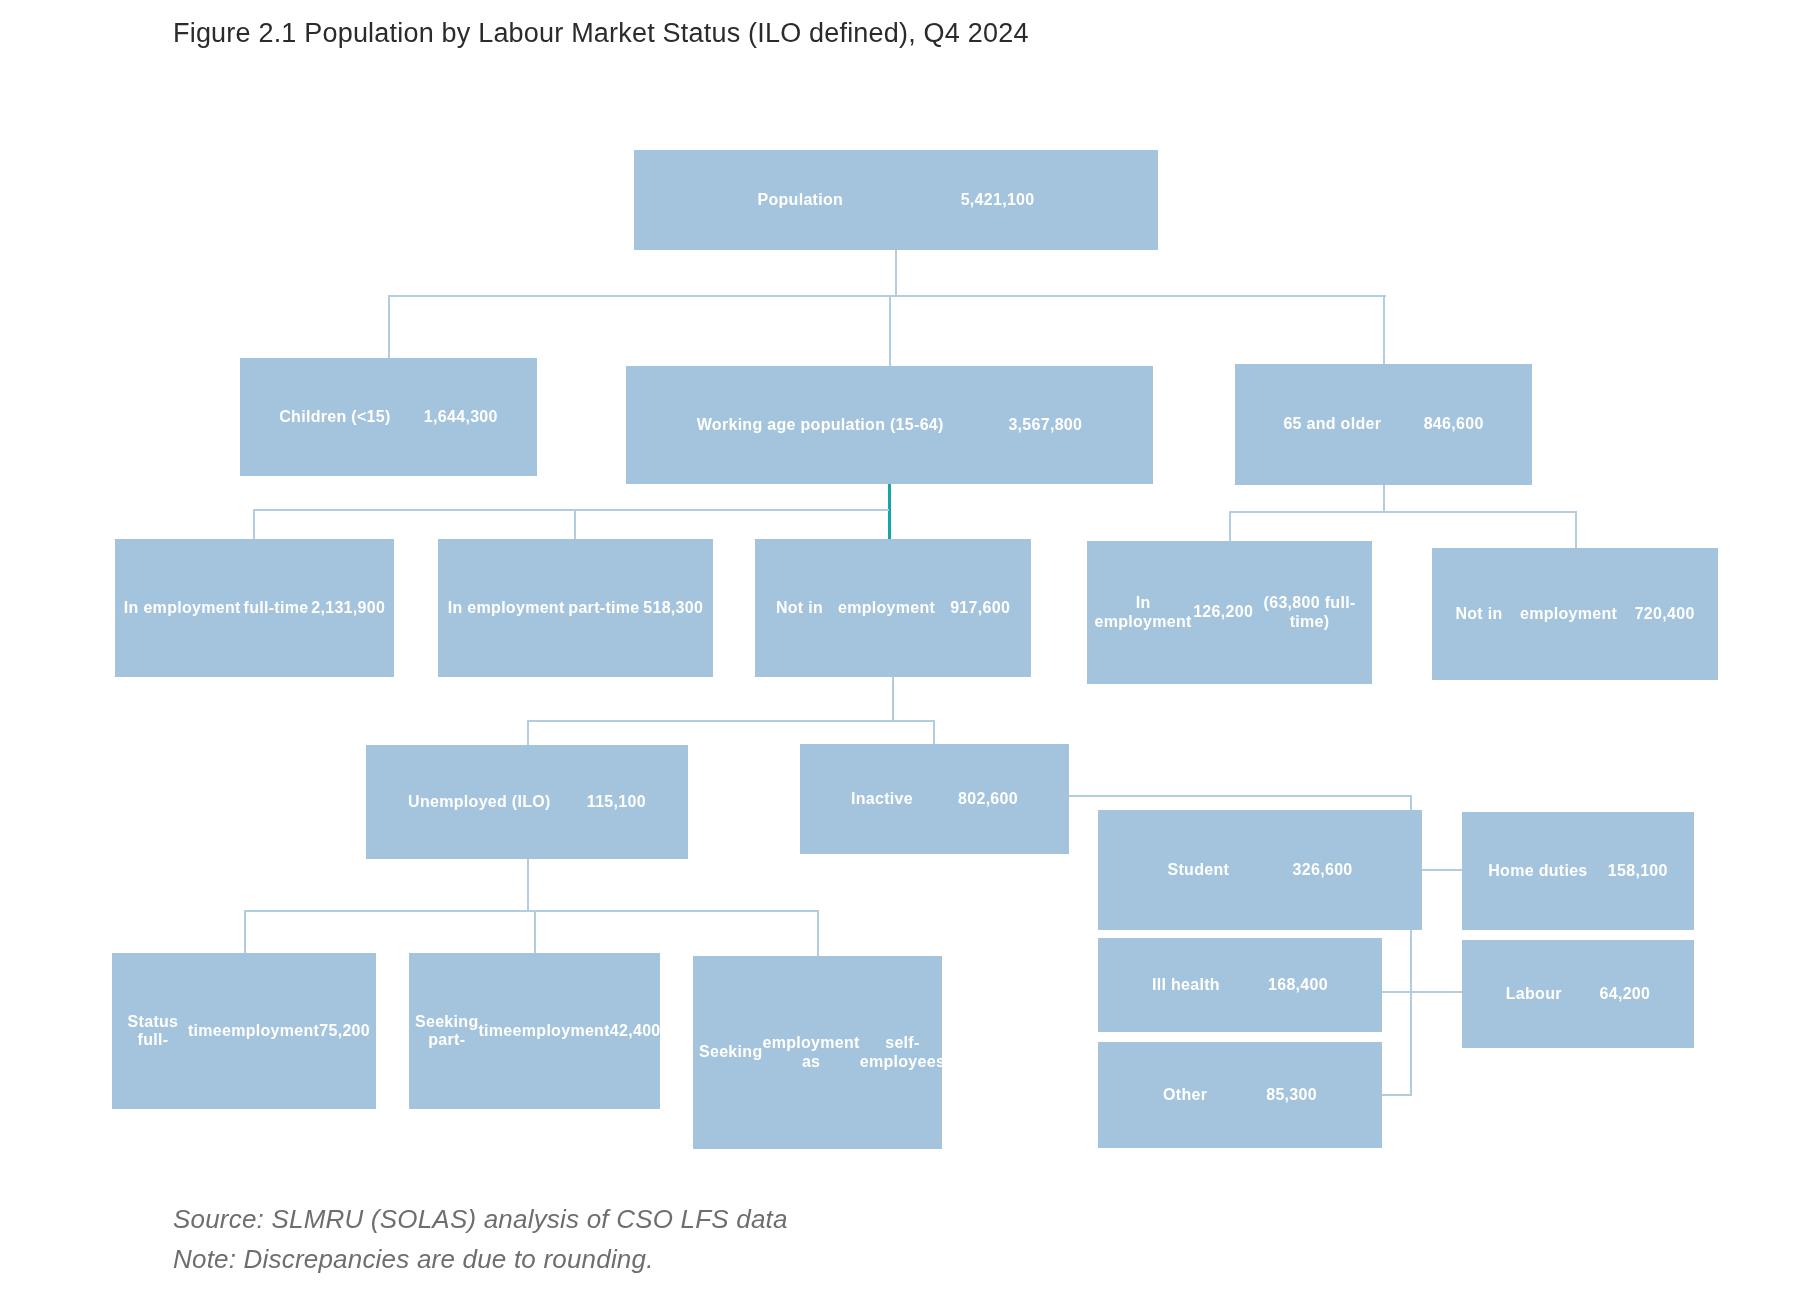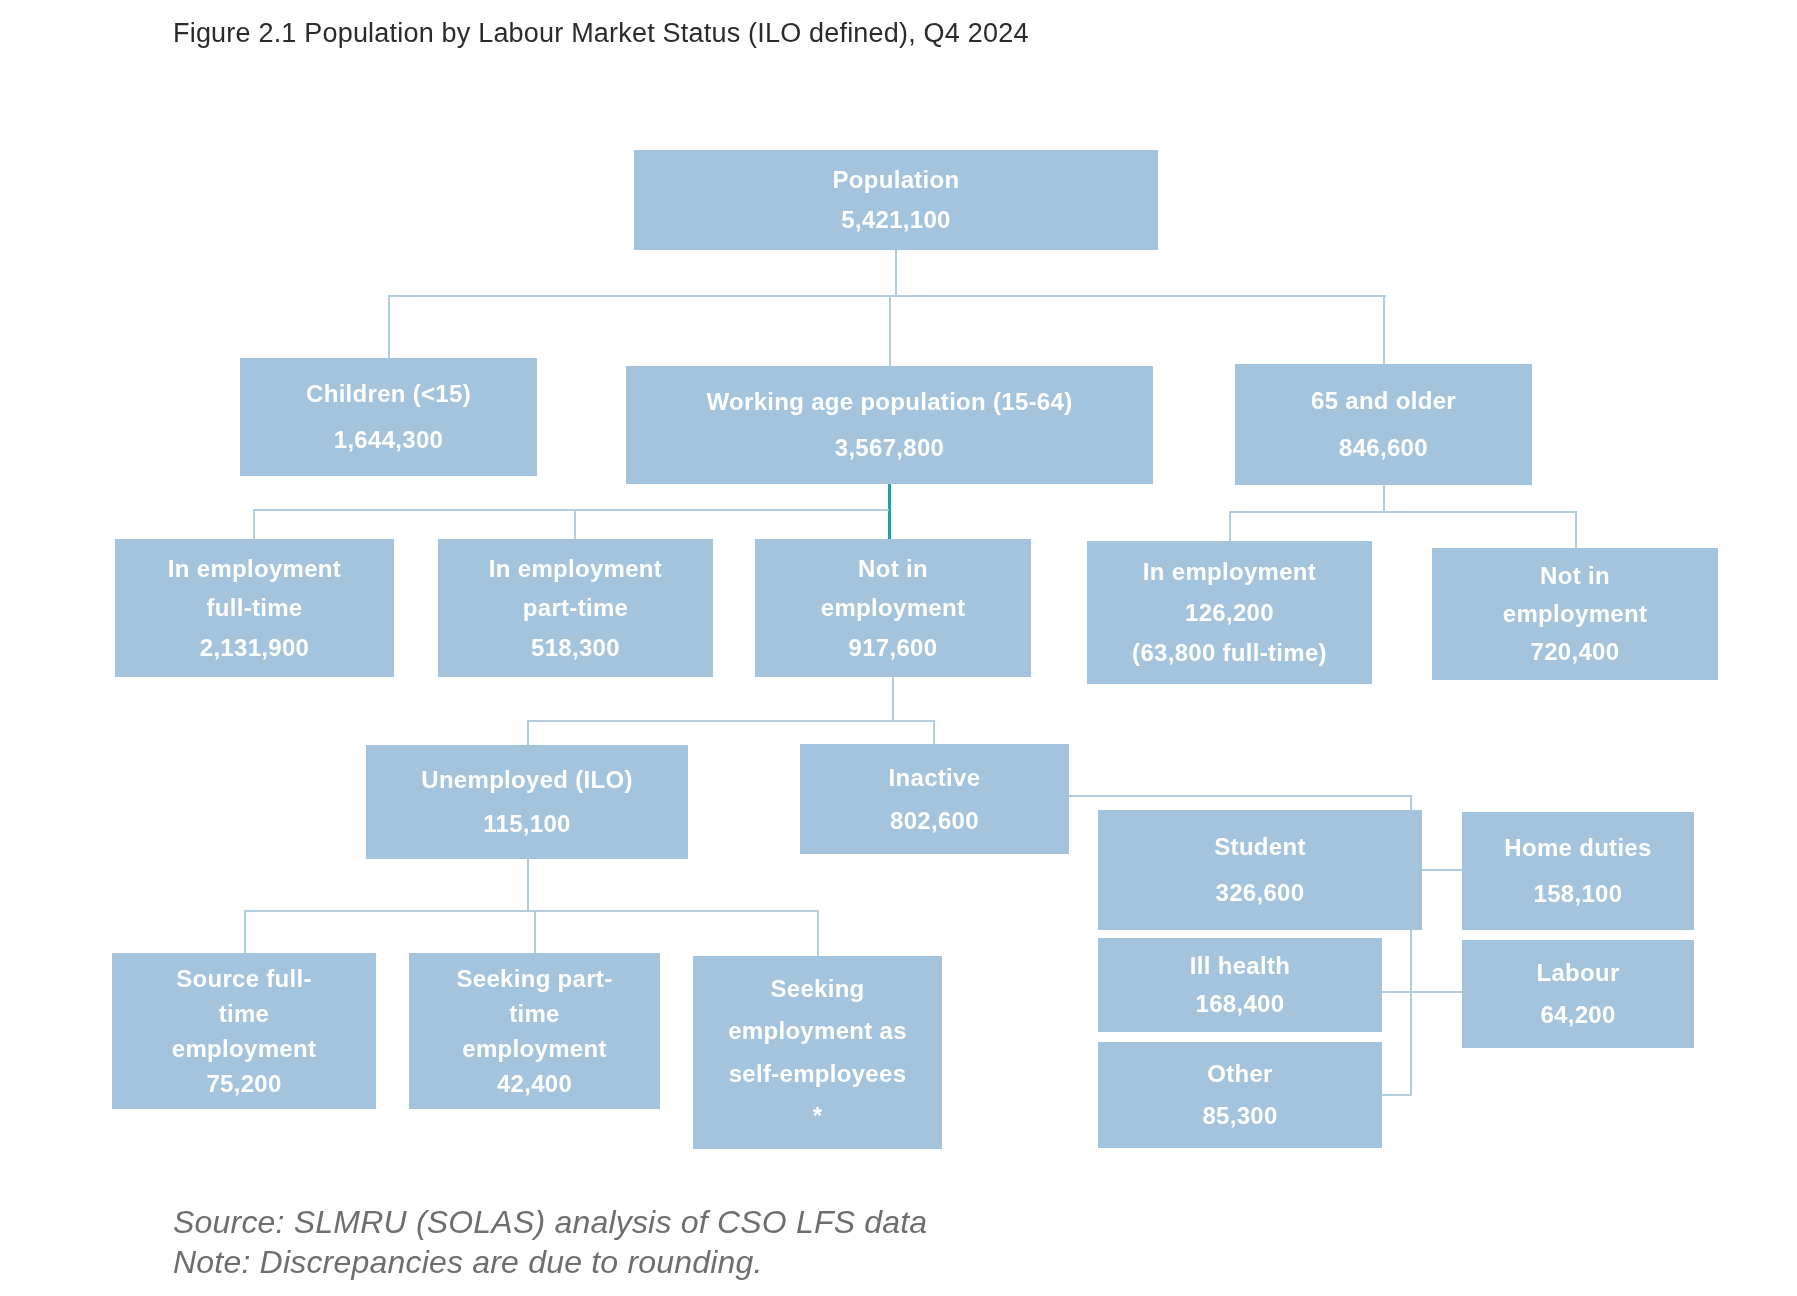--- a/index.html
+++ b/index.html
@@ -13,32 +13,32 @@
   }
   html,body{margin:0;padding:0;}
   body{background:var(--background);font-family:"Liberation Sans",sans-serif;}
   #canvas{position:relative;width:1797px;height:1296px;background:var(--background);overflow:hidden;}
   .title{
     position:absolute;left:173px;top:18px;width:1200px;
     font-size:27px;font-weight:500;color:var(--title-text);letter-spacing:.2px;
   }
   .box{
     position:absolute;background:var(--box-fill);color:var(--box-text);
-    display:flex;flex-direction:column;justify-content:space-evenly;align-items:center;
-    text-align:center;font-weight:700;font-size:24px;letter-spacing:.3px;
+    display:flex;justify-content:space-evenly;align-items:center;
+    text-align:center;font-weight:700;font-size:16px;letter-spacing:.3px;
     box-sizing:border-box;padding:4px 6px;
   }
   .box .line{line-height:1.15;}
   .c{position:absolute;background:var(--connector);}
   .c.v{width:2px;}
   .c.h{height:2px;}
   .c.teal{background:var(--highlight-connector);width:3px;}
   .footnote{
     position:absolute;left:173px;width:900px;
-    font-size:32px;font-style:italic;color:var(--note-text);letter-spacing:.2px;
+    font-size:26px;font-style:italic;color:var(--note-text);letter-spacing:.2px;
   }
 </style>
 </head>
 <body>
 
 <div id="canvas">
 
   <div class="title">Figure 2.1 Population by Labour Market Status (ILO defined), Q4 2024</div>
 
   <div class="c v" style="left:895px;top:250px;height:45px"></div>
@@ -142,21 +142,21 @@
   <div class="box" style="left:1462px;top:940px;width:232px;height:108px">
       <div class="line">Labour</div>
       <div class="line">64,200</div>
     </div>
   <div class="box" style="left:1098px;top:1042px;width:284px;height:106px">
       <div class="line">Other</div>
       <div class="line">85,300</div>
     </div>
 
   <div class="box" style="left:112px;top:953px;width:264px;height:156px">
-      <div class="line">Source full-</div>
+      <div class="line">Status full-</div>
       <div class="line">time</div>
       <div class="line">employment</div>
       <div class="line">75,200</div>
     </div>
   <div class="box" style="left:409px;top:953px;width:251px;height:156px">
       <div class="line">Seeking part-</div>
       <div class="line">time</div>
       <div class="line">employment</div>
       <div class="line">42,400</div>
     </div>

